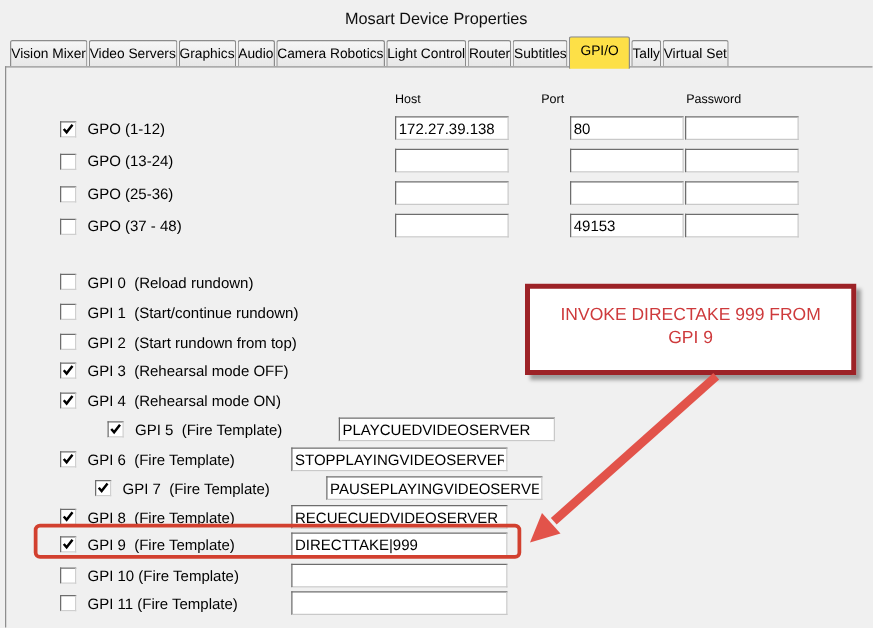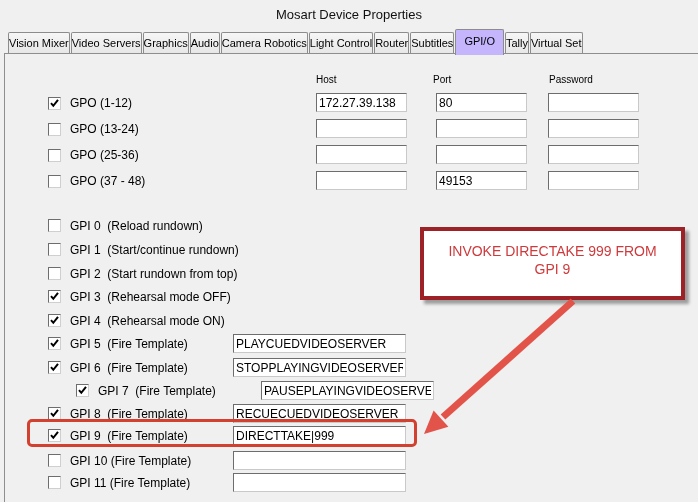--- a/index.html
+++ b/index.html
@@ -19,21 +19,21 @@
     display:flex;align-items:flex-end;white-space:nowrap;z-index:2;
   }
   .tab{
     height:20px;line-height:20px;padding:0 0;font-size:11px;
     background:linear-gradient(#f6f6f6,#e7e7e7);
     border:1px solid #8c8c8c;border-bottom:none;
     border-radius:2px 2px 0 0;margin-right:1px;cursor:default;
   }
   .tab.selected{
     height:25px;line-height:23px;margin-bottom:-2px;padding:0 8px;
-    background:#c4b5fd;position:relative;z-index:3;
+    background:#fde047;position:relative;z-index:3;
   }
   
   .panel{
     position:absolute;left:4px;top:53px;width:696px;height:451px;
     border-top:1px solid #8e8e8e;border-left:1px solid #8e8e8e;
   }
   
   .colhead{position:absolute;top:74px;font-size:10px;}
   .ch-host{left:316px}.ch-port{left:433px}.ch-pass{left:549px}
   
@@ -49,21 +49,21 @@
     position:absolute;left:70px;top:0;line-height:20px;font-size:12px;
     white-space:pre;
   }
   .field{
     position:absolute;top:0;height:19px;box-sizing:border-box;
     border:1px solid #6d6d6d;border-right-color:#c9c9c9;border-bottom-color:#c9c9c9;
     background:#fff;font-family:inherit;font-size:12px;color:#000;
     padding:0 2px;outline:none;
   }
   .f-host{left:316px;width:91px}
-  .f-port{left:436px;width:91px}
+  .f-port{left:456px;width:91px}
   .f-pass{left:548px;width:91px}
   .f-tpl{left:233px;width:173px}
   
   .hl-rect{
     position:absolute;left:27px;top:419px;width:390px;height:28px;box-sizing:border-box;
     border:3px solid #d2402f;border-radius:5px;z-index:5;pointer-events:none;
   }
   .callout{
     position:absolute;left:420px;top:227px;width:265px;height:73px;box-sizing:border-box;
     background:#fff;border:4px solid #9c2227;
@@ -158,21 +158,21 @@
         <span class="rowlabel">GPI 3  (Rehearsal mode OFF)</span>
       </div>
       <div class="row gpi" style="top: 311px;">
         <span class="cb">
           <svg width="11" height="11" viewBox="0 0 11 11">
             <path d="M2 5.2 L4.3 7.8 L9 1.8" stroke="#000" stroke-width="2" fill="none"></path>
           </svg>
         </span>
         <span class="rowlabel">GPI 4  (Rehearsal mode ON)</span>
       </div>
-      <div class="row gpi" style="top: 334px;">
+      <div class="row gpi" style="top: 334px; margin-left: 38px;">
         <span class="cb">
           <svg width="11" height="11" viewBox="0 0 11 11">
             <path d="M2 5.2 L4.3 7.8 L9 1.8" stroke="#000" stroke-width="2" fill="none"></path>
           </svg>
         </span>
         <span class="rowlabel">GPI 5  (Fire Template)</span>
         <input type="text" class="field f-tpl" value="PLAYCUEDVIDEOSERVER" style="">
       </div>
       <div class="row gpi" style="top: 358px;">
         <span class="cb">

